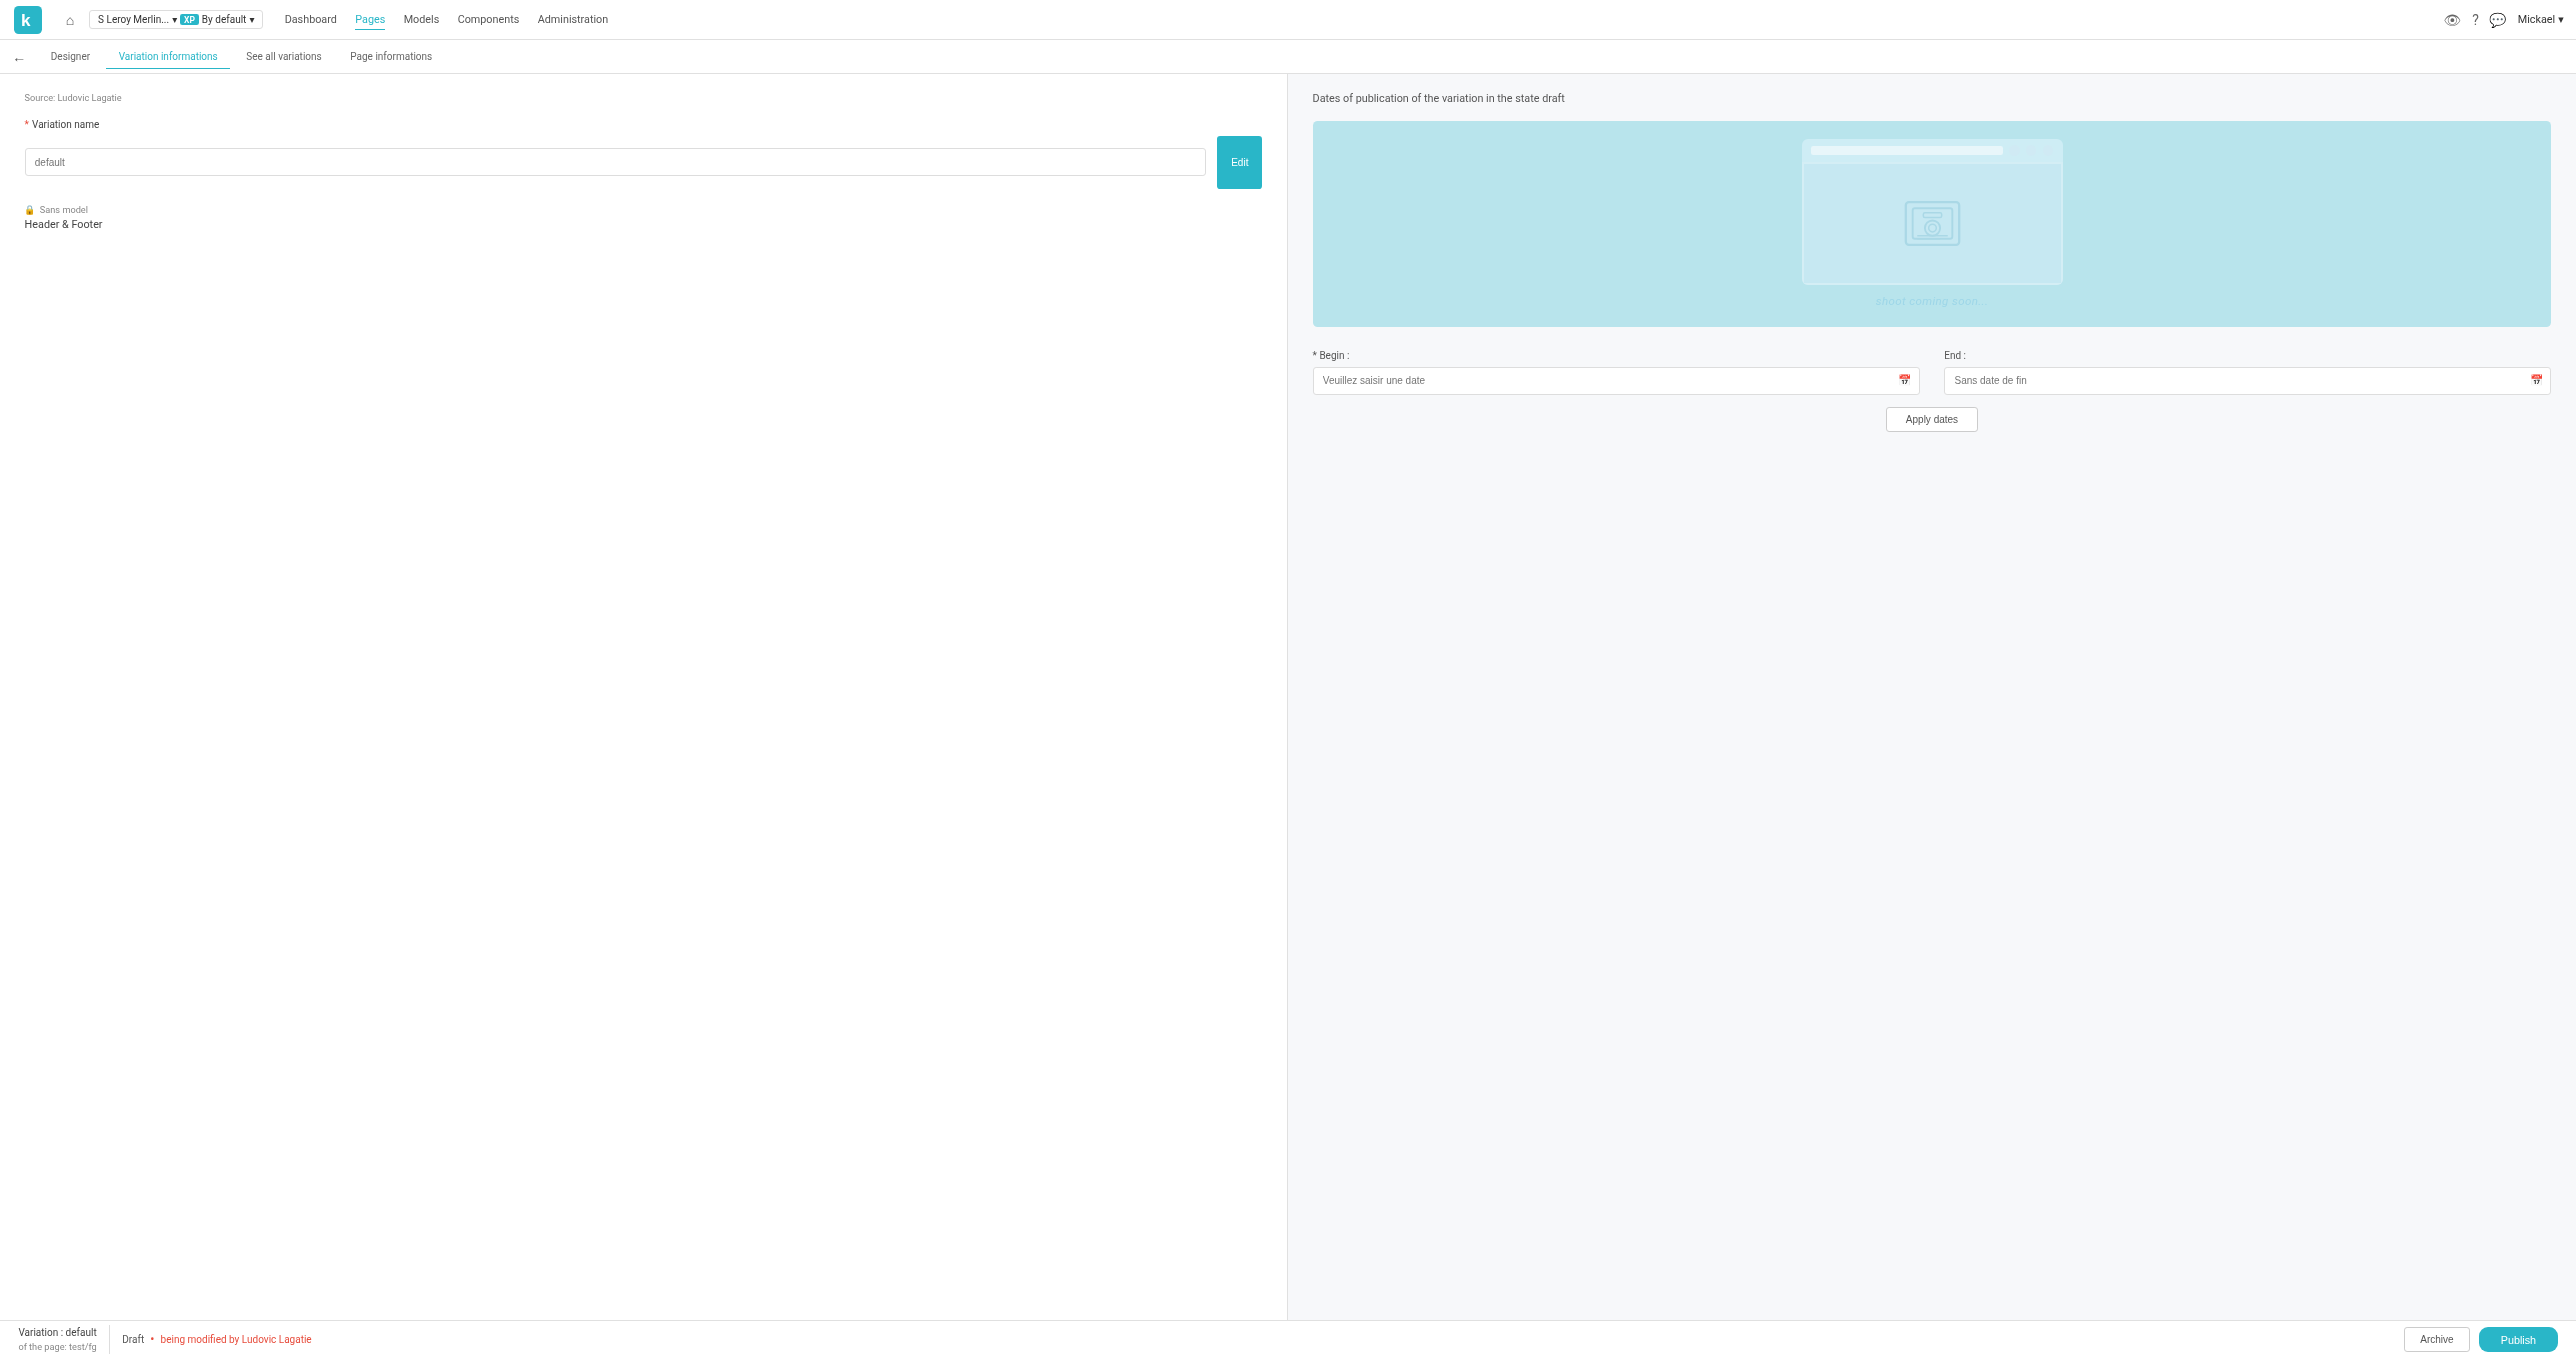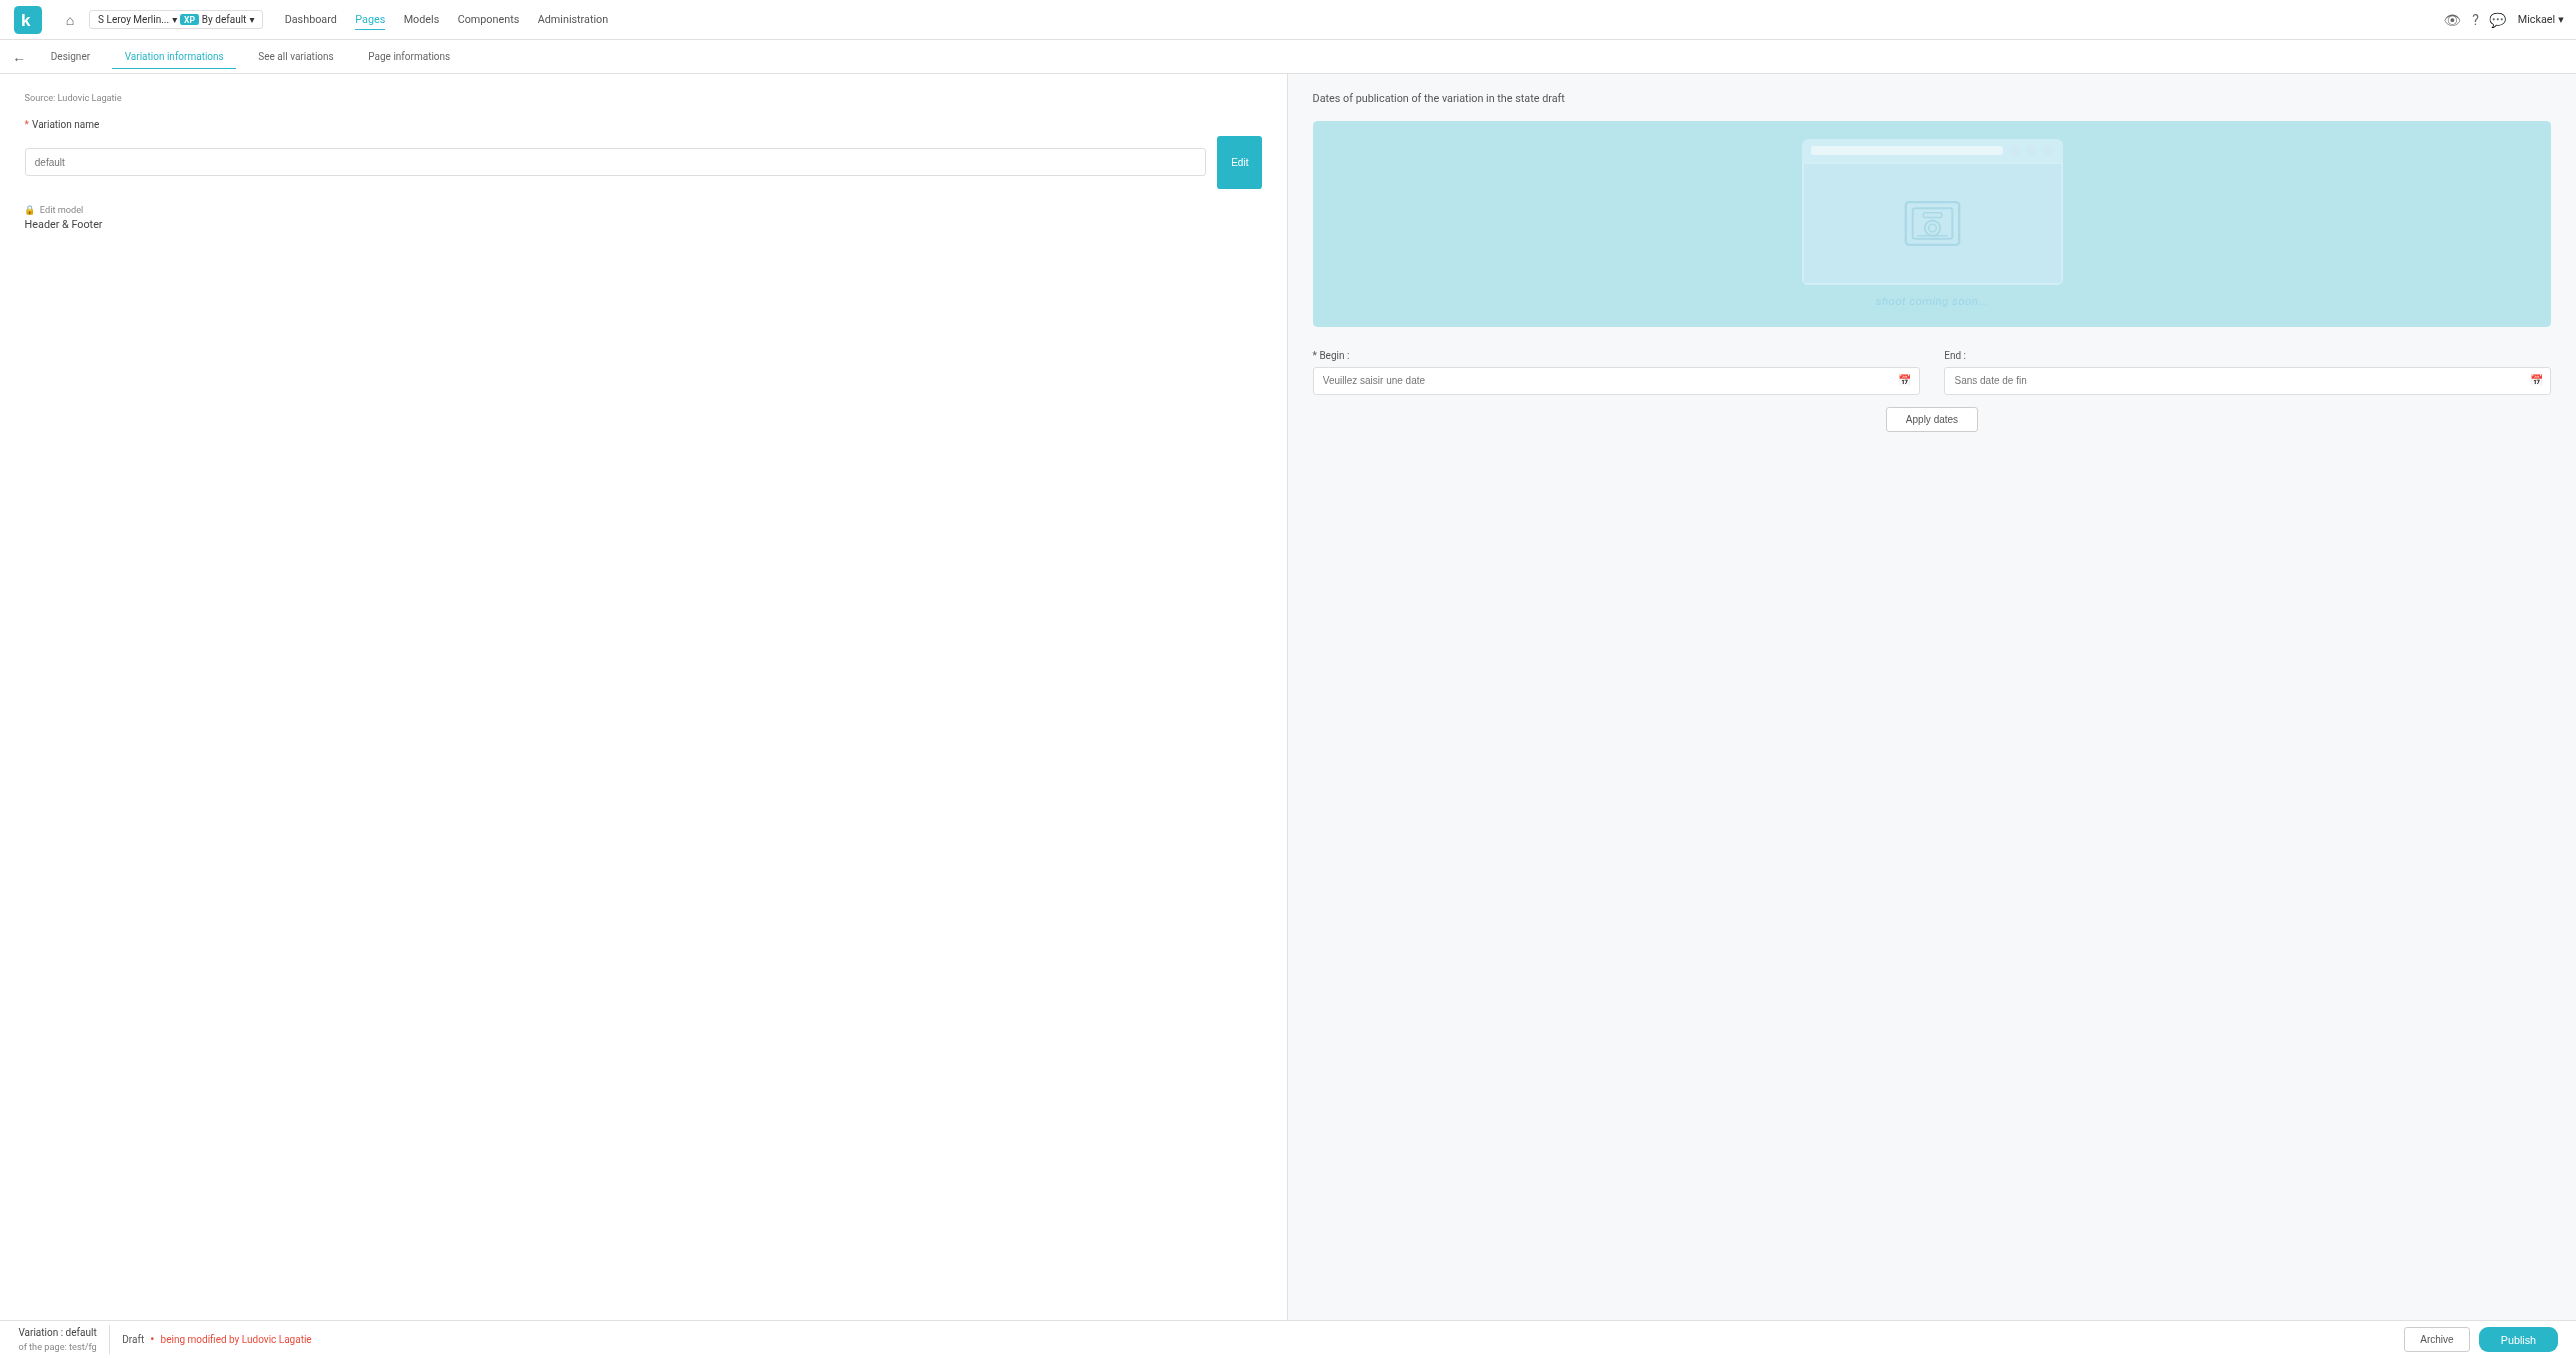--- a/index.html
+++ b/index.html
@@ -88,21 +88,21 @@
       display: flex;
       align-items: center;
       height: 34px;
       padding: 0 12.3px;
       gap: 6.1px;
     }
     .back-btn { font-size: 14px; color: #555; cursor: pointer; margin-right: 6.1px; }
     .second-nav-tabs {
       display: flex;
       align-items: center;
-      gap: 10px;
+      gap: 4px;
     }
     .second-nav-tab {
       padding: 6.1px 12.3px;
       font-size: 10px;
       color: #666;
       cursor: pointer;
       border-bottom: 1.5px solid transparent;
     }
     .second-nav-tab.active {
       color: #29b6c8;
@@ -429,21 +429,21 @@
       </div>
       <div class="form-row">
         <input class="form-input" type="text" placeholder="default" style="">
         <button class="edit-btn">Edit</button>
       </div>
     </div>
 
     <div class="page-model-section">
       <div class="page-model-label">
         <span class="lock-icon">🔒</span>
-        <span>Edit model</span>
+        <span>Sans model</span>
       </div>
       <div class="page-model-value">Header &amp; Footer</div>
     </div>
   </div>
 
   <div class="right-panel">
     <div class="section-title">Dates of publication of the variation in the state draft</div>
 
     <div class="coming-soon-container">
       <div class="browser-mockup">

